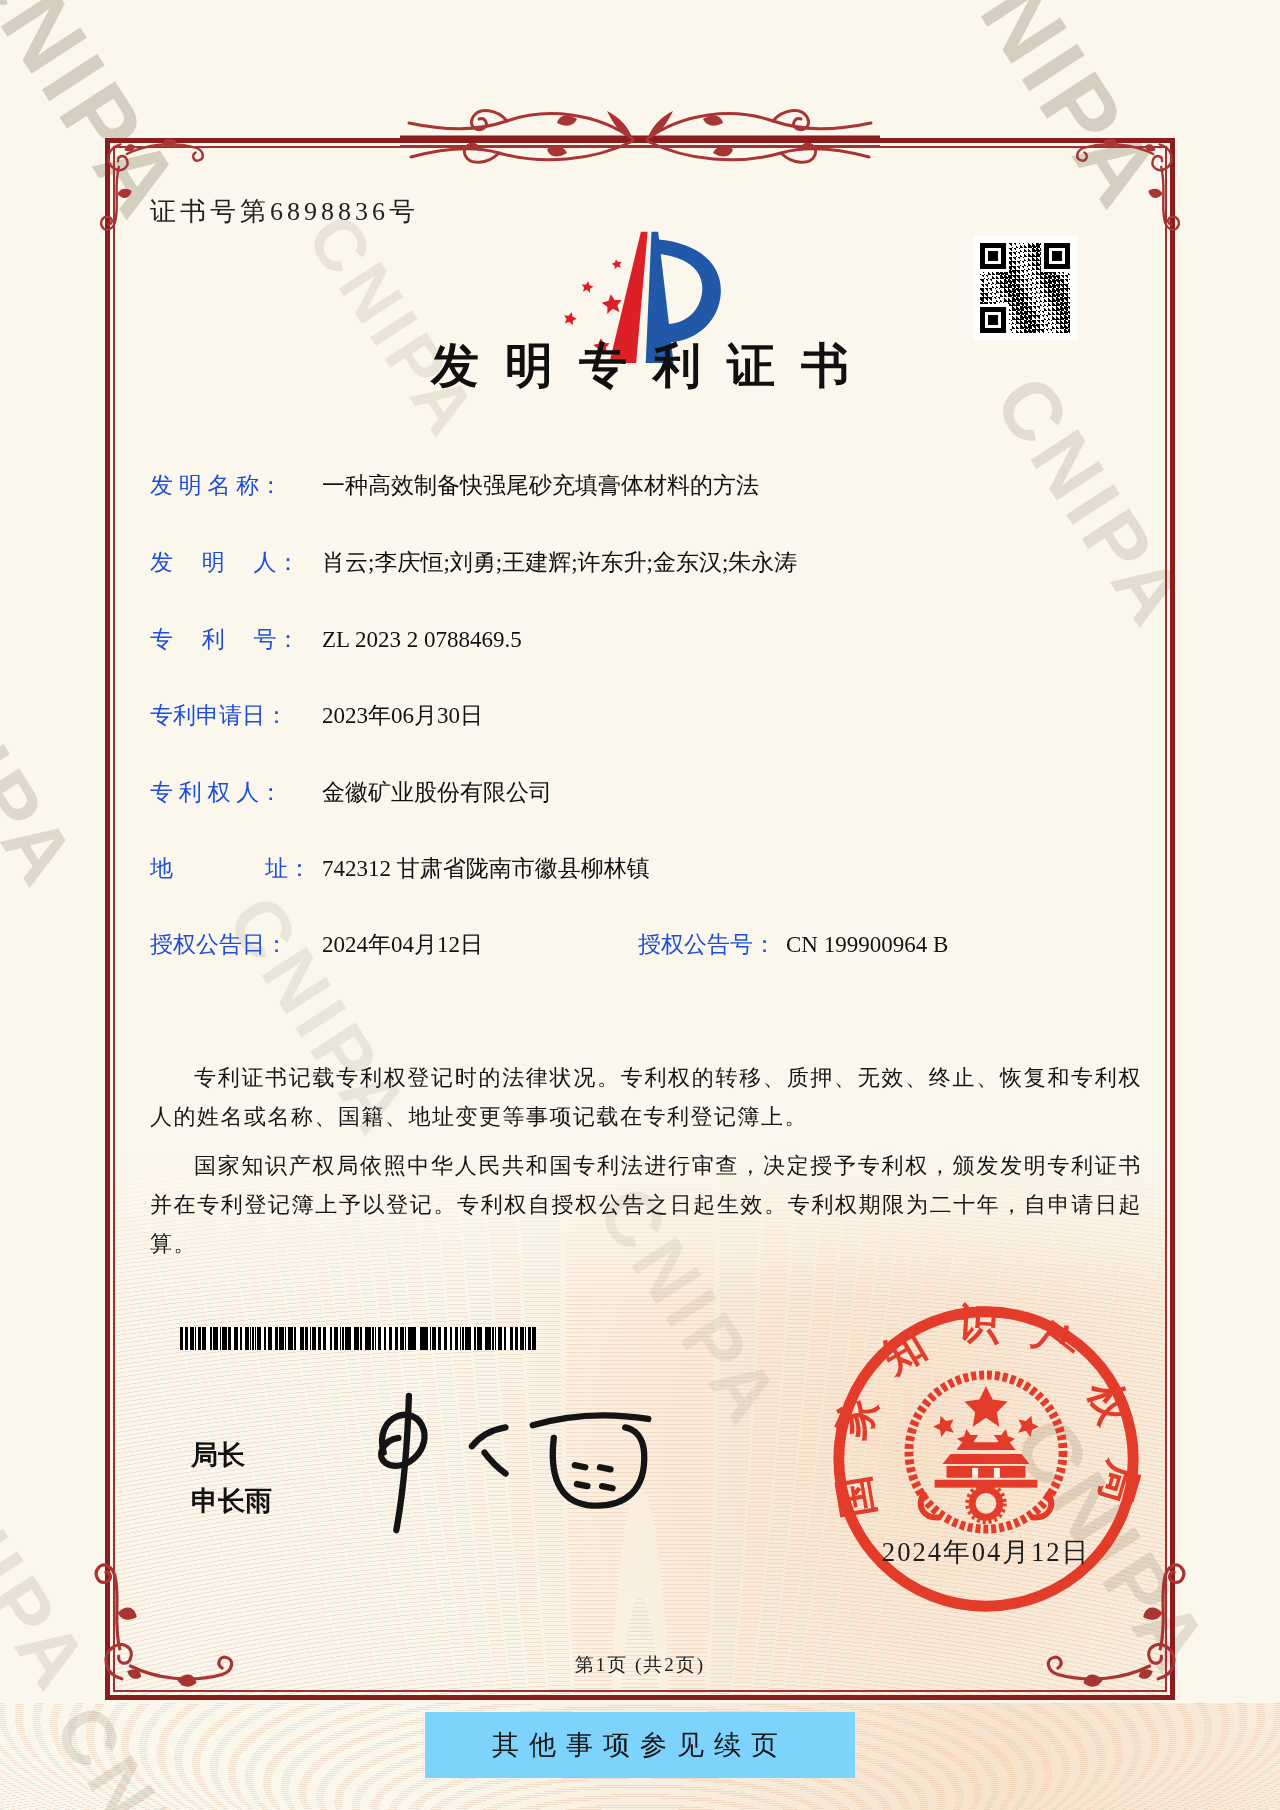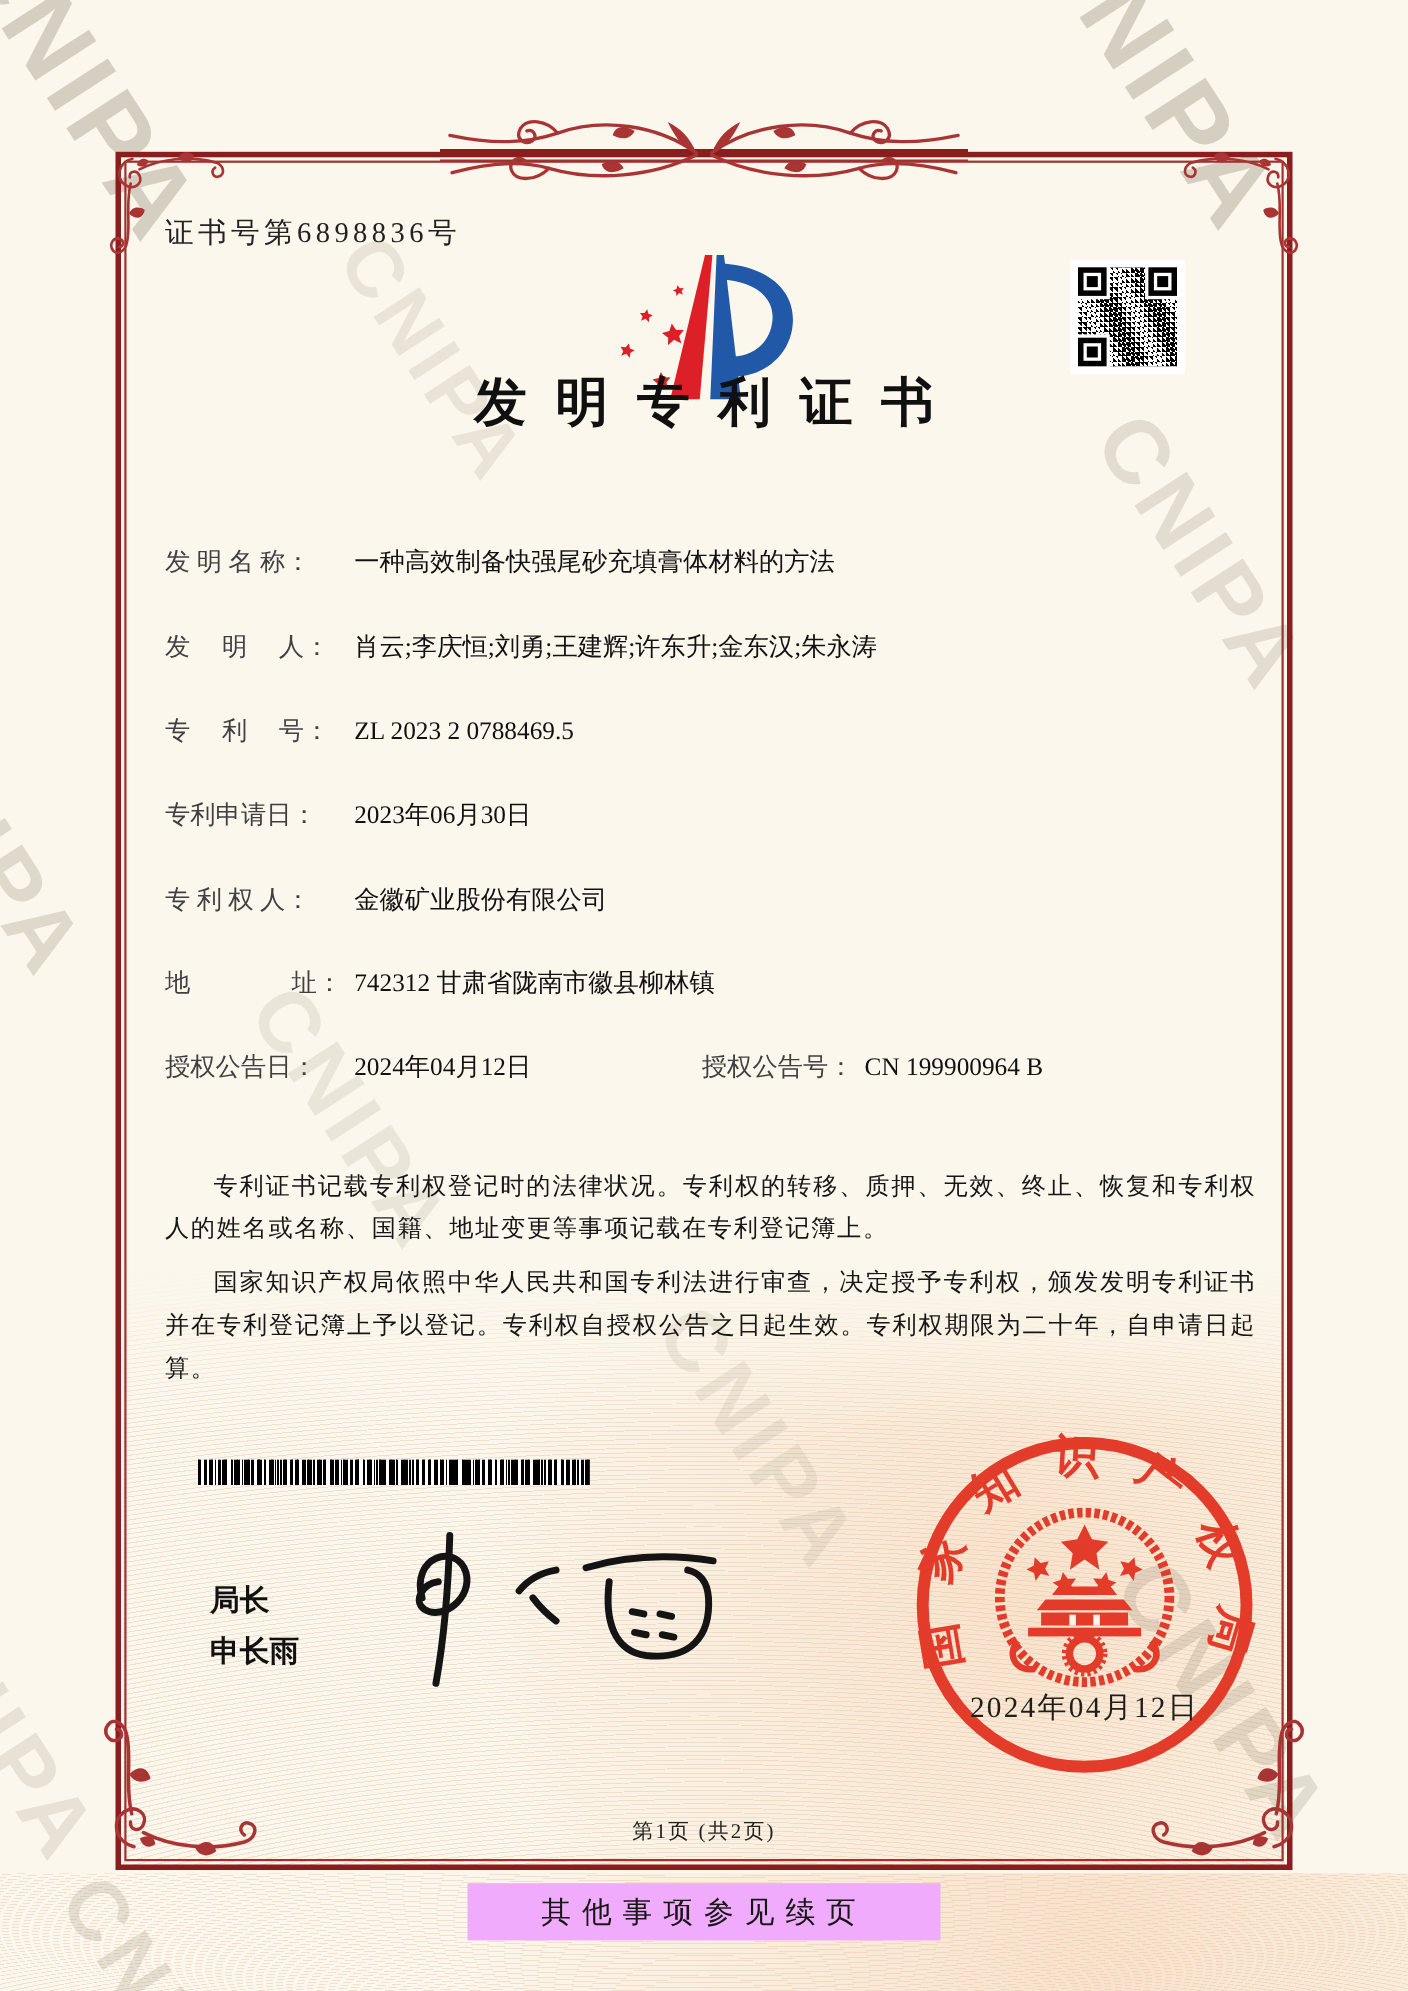--- a/index.html
+++ b/index.html
@@ -85,21 +85,21 @@
   .title{
     left:0;width:1280px;top:334px;
     text-align:center;
     font-size:48px;font-weight:700;color:#101010;
     letter-spacing:26px;padding-left:26px;box-sizing:border-box;
     z-index:4;
   }
 
   
   .row{left:150px;height:32px;font-size:23px;white-space:nowrap;z-index:4;}
-  .row .lbl{display:inline-block;width:172px;white-space:nowrap;color:#404040;margin-top:25px;}
+  .row .lbl{display:inline-block;width:172px;white-space:nowrap;color:#1d4ed8;}
   .row .val{color:#111;}
   .pair2{position:absolute;left:488px;top:0;}
   .pair2 .lbl{width:148px;}
 
   
   .paras{left:150px;top:1058px;width:992px;z-index:4;}
   .paras p{
     margin:0 0 10px 0;
     font-size:22px;line-height:39px;letter-spacing:1.5px;
     text-indent:2em;color:#161616;text-align:justify;
@@ -123,22 +123,22 @@
   }
   .autograph{left:348px;top:1382px;width:336px;height:160px;z-index:4;}
 
   .seal{left:823px;top:1296px;width:326px;height:326px;z-index:5;opacity:0.95;}
 
   .footer-page{
     left:0;width:1280px;top:1652px;text-align:center;
     font-size:19px;color:#222;letter-spacing:2px;z-index:4;
   }
   .note-box{
-    left:425px;top:1712px;width:430px;height:52px;
-    background:#f0abfc;z-index:4;
+    left:425px;top:1712px;width:430px;height:66px;
+    background:#7dd3fc;z-index:4;
     display:flex;align-items:center;justify-content:center;
     font-size:27px;letter-spacing:10px;color:#161616;
   }
   .ornament-top{left:400px;top:92px;width:480px;height:92px;z-index:3;}
 </style>
 </head>
 <body>
 
 <svg width="0" height="0" style="position:absolute" aria-hidden="true">
   <defs>

